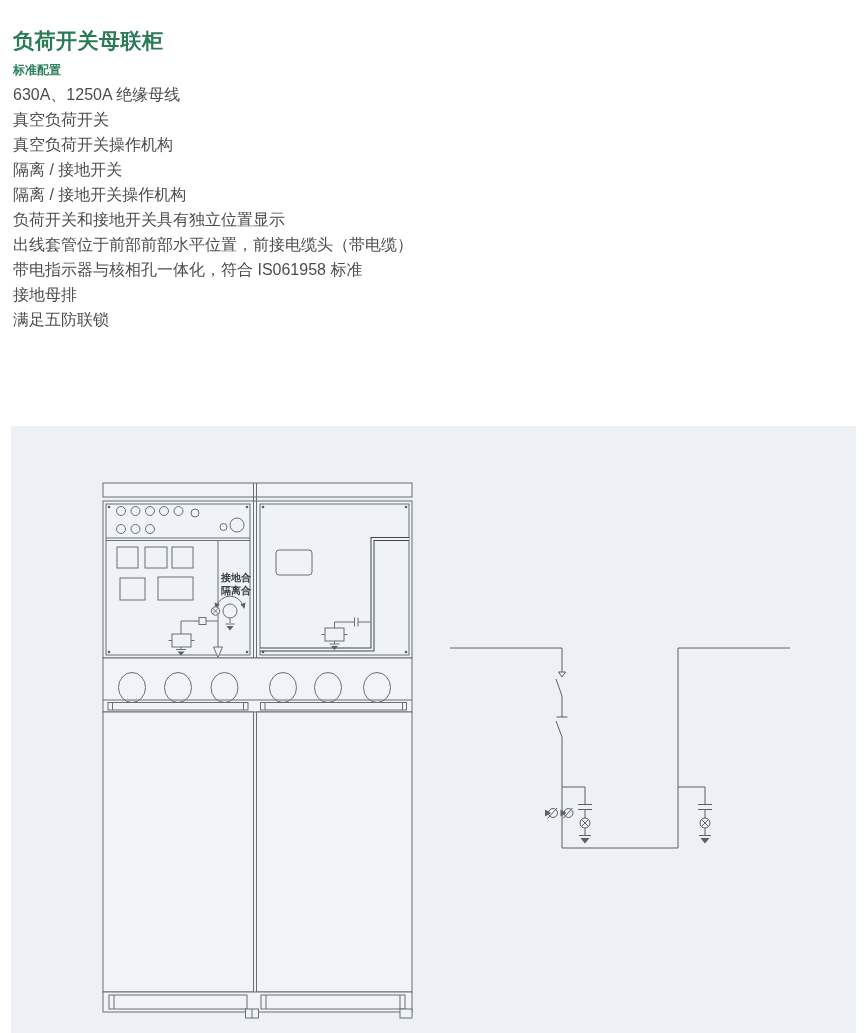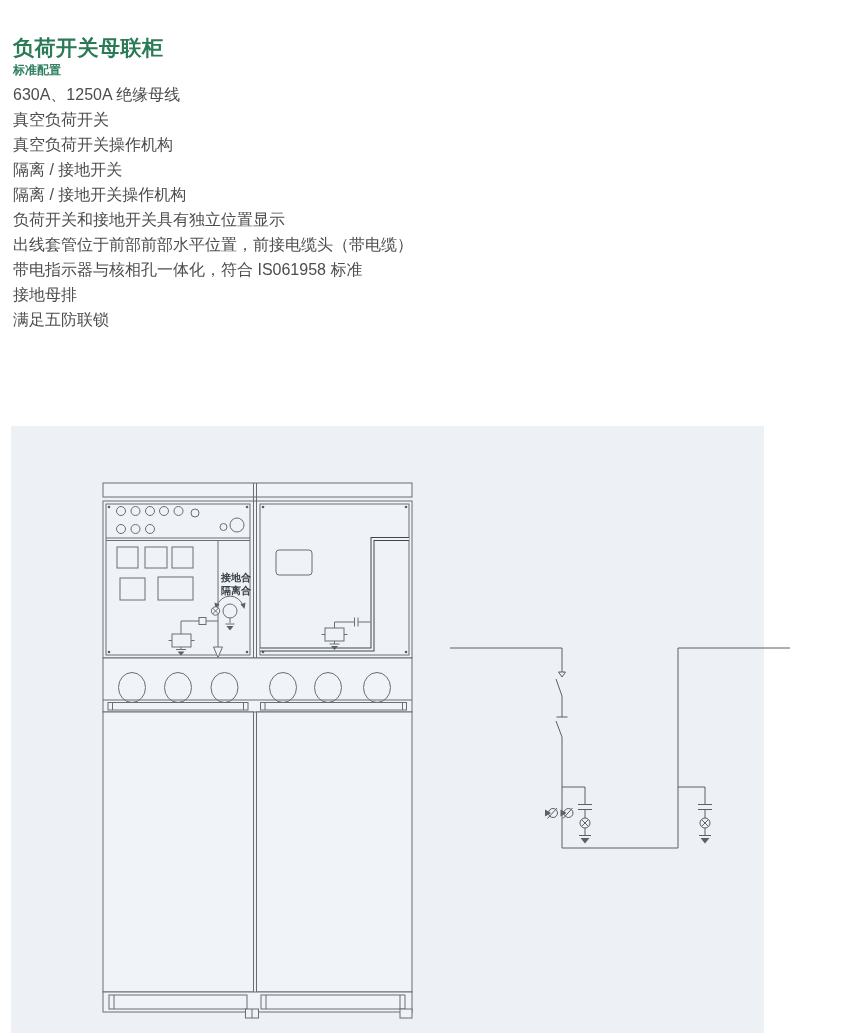--- a/index.html
+++ b/index.html
@@ -1,30 +1,30 @@
 <!DOCTYPE html>
 <html><head>
 <meta charset="utf-8">
 <style>
   html,body{margin:0;padding:0;}
   body{
     width:867px;height:1033px;background:#ffffff;position:relative;overflow:hidden;
     font-family:"Liberation Sans",sans-serif;
   }
   .title{
-    position:absolute;left:13px;top:20px;font-size:21px;font-weight:bold;
+    position:absolute;left:13px;top:13px;font-size:21px;font-weight:bold;
     color:#2b7a56;letter-spacing:.5px;
   }
   .section-title{
     position:absolute;left:13px;top:52px;font-size:12px;font-weight:bold;color:#2e8060;
   }
   .features{position:absolute;left:13px;top:82px;margin:0;padding:0;list-style:none;}
   .features li{height:25px;line-height:25px;font-size:16px;color:#4d4d4d;}
   .panel{
-    position:absolute;left:11px;top:426px;width:753px;height:607px;background:#edf1f6;
+    position:absolute;left:11px;top:426px;width:845px;height:607px;background:#edf1f6;
   }
   svg{display:block;}
   .ln{stroke:#696e75;stroke-width:1;fill:none;}
   .lnf{stroke:#696e75;stroke-width:1;fill:#eff3f8;}
   .bodyfill{stroke:#696e75;stroke-width:1;fill:#f0f3f8;}
   .sl{stroke:#5b6066;stroke-width:1;fill:none;}
   .slf{fill:#5b6066;stroke:none;}
   .screw{fill:#5b6066;}
   .bus-outer{stroke:#41464c;stroke-width:4;fill:none;}
   .bus-inner{stroke:#eff3f8;stroke-width:2;fill:none;}

